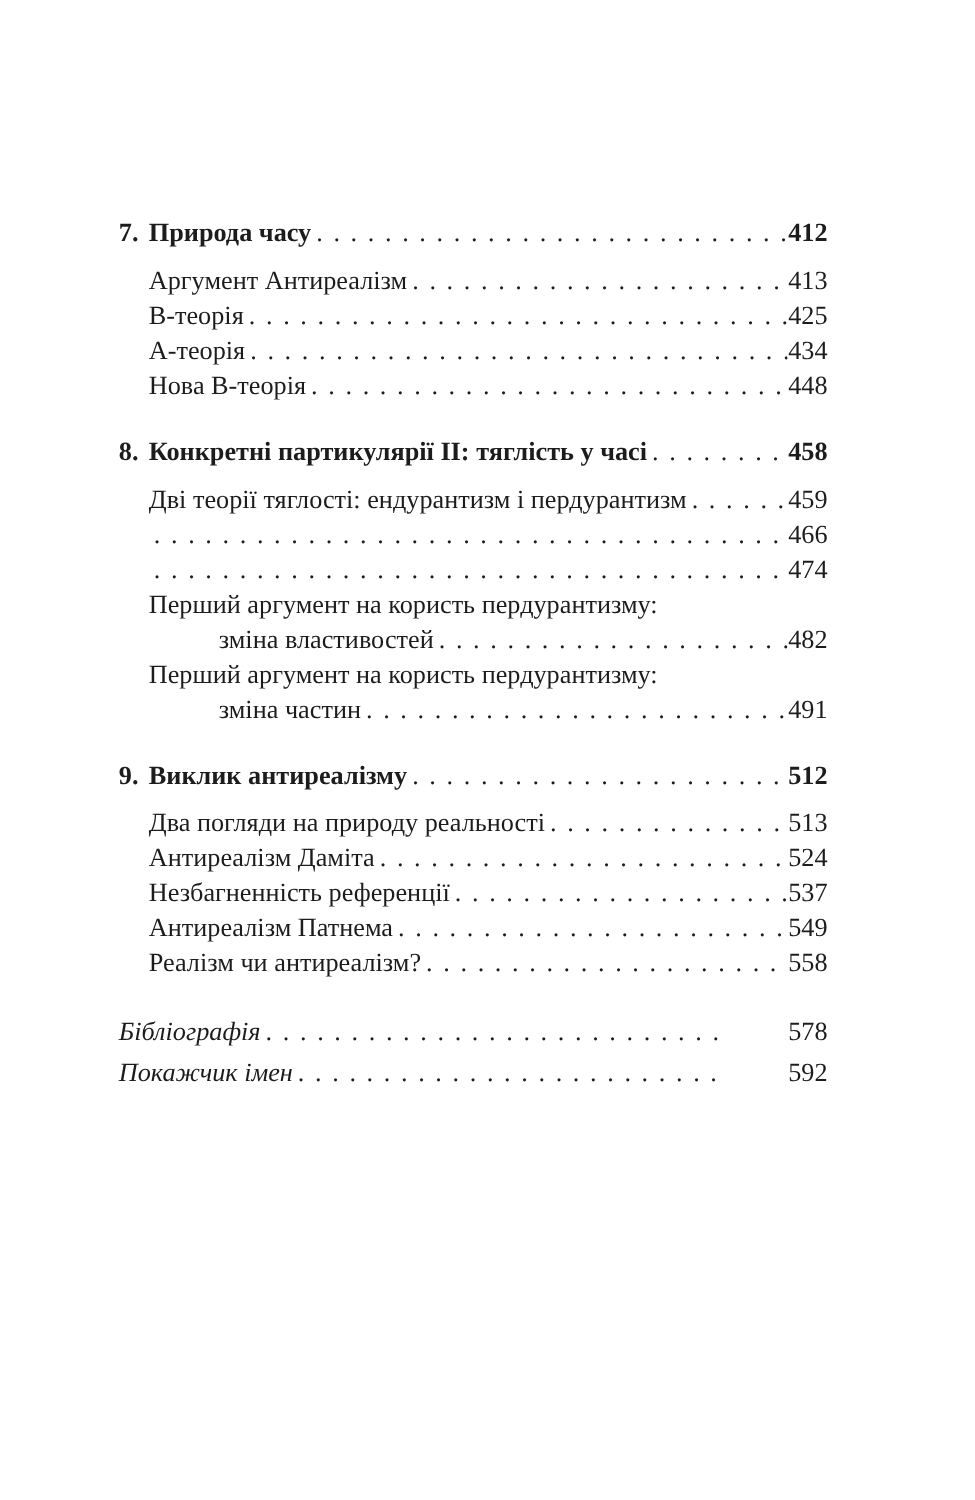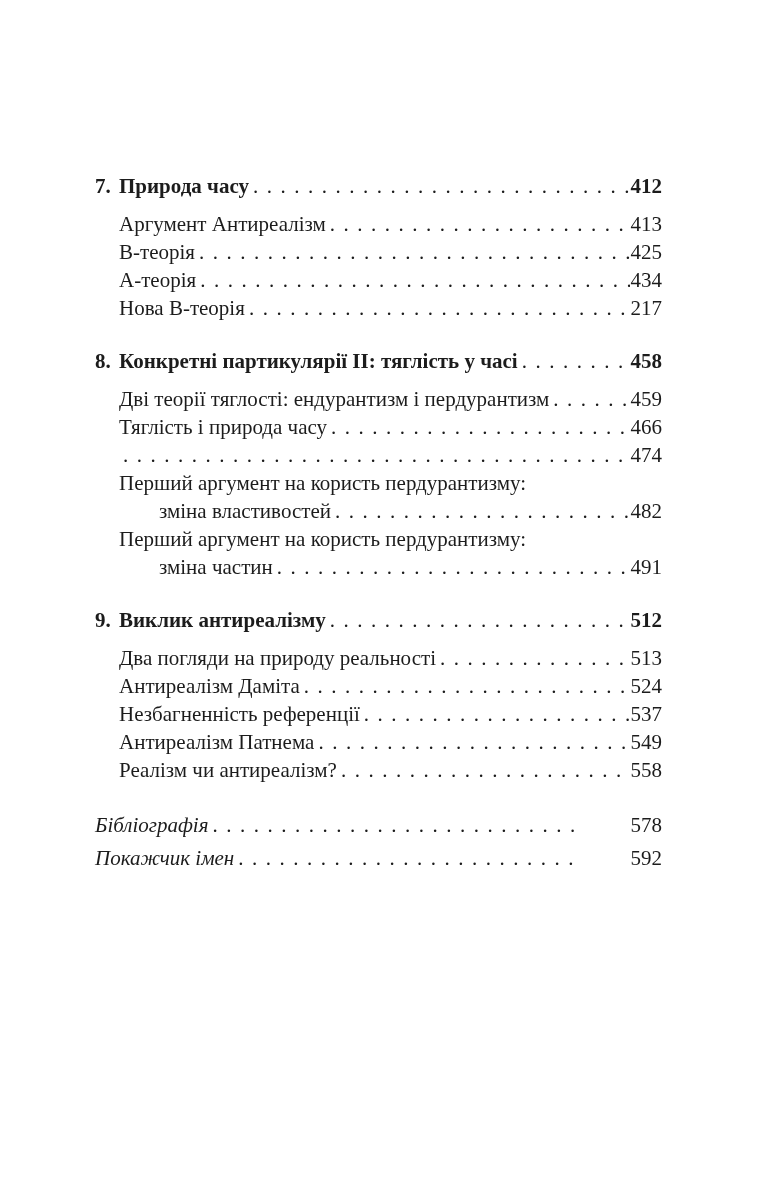--- a/index.html
+++ b/index.html
@@ -29,21 +29,21 @@
   }
   .toc-row.heading {
     font-weight: bold;
     margin-bottom: 10px;
   }
   .chapter-number {
     flex: none;
     width: 24px;
   }
   .toc-row.entry { margin-left: 24px; }
-  .toc-row.entry.indent { margin-left: 64px; align-items: center; }
+  .toc-row.entry.indent { margin-left: 80px; align-items: center; }
   .label { white-space: nowrap; }
   .dot-leader {
     flex: 1 1 auto;
     overflow: hidden;
     white-space: nowrap;
     margin-left: 4px;
     margin-right: 1px;
     font-weight: normal;
     font-style: normal;
   }
@@ -87,37 +87,36 @@
           <span class="page-num">425</span>
         </div>
         <div class="toc-row entry">
           <span class="label">A-теорія</span>
           <span class="dot-leader"></span>
           <span class="page-num">434</span>
         </div>
         <div class="toc-row entry">
           <span class="label">Нова B-теорія</span>
           <span class="dot-leader"></span>
-          <span class="page-num">217</span>
+          <span class="page-num">448</span>
         </div>
       </div>
       <div class="toc-section">
         <div class="toc-row heading">
           <span class="chapter-number">8.</span>
           <span class="label">Конкретні партикулярії II: тяглість у часі</span>
           <span class="dot-leader"></span>
           <span class="page-num">458</span>
         </div>
         <div class="toc-row entry">
           <span class="label">Дві теорії тяглості: ендурантизм і пердурантизм</span>
           <span class="dot-leader"></span>
           <span class="page-num">459</span>
         </div>
         <div class="toc-row entry">
-          <span class="label">Тяглість і природа часу</span>
           <span class="dot-leader"></span>
           <span class="page-num">466</span>
         </div>
         <div class="toc-row entry">
           <span class="dot-leader"></span>
           <span class="page-num">474</span>
         </div>
         <div class="toc-row entry">
           <span class="label">Перший аргумент на користь пердурантизму:</span>
         </div>

